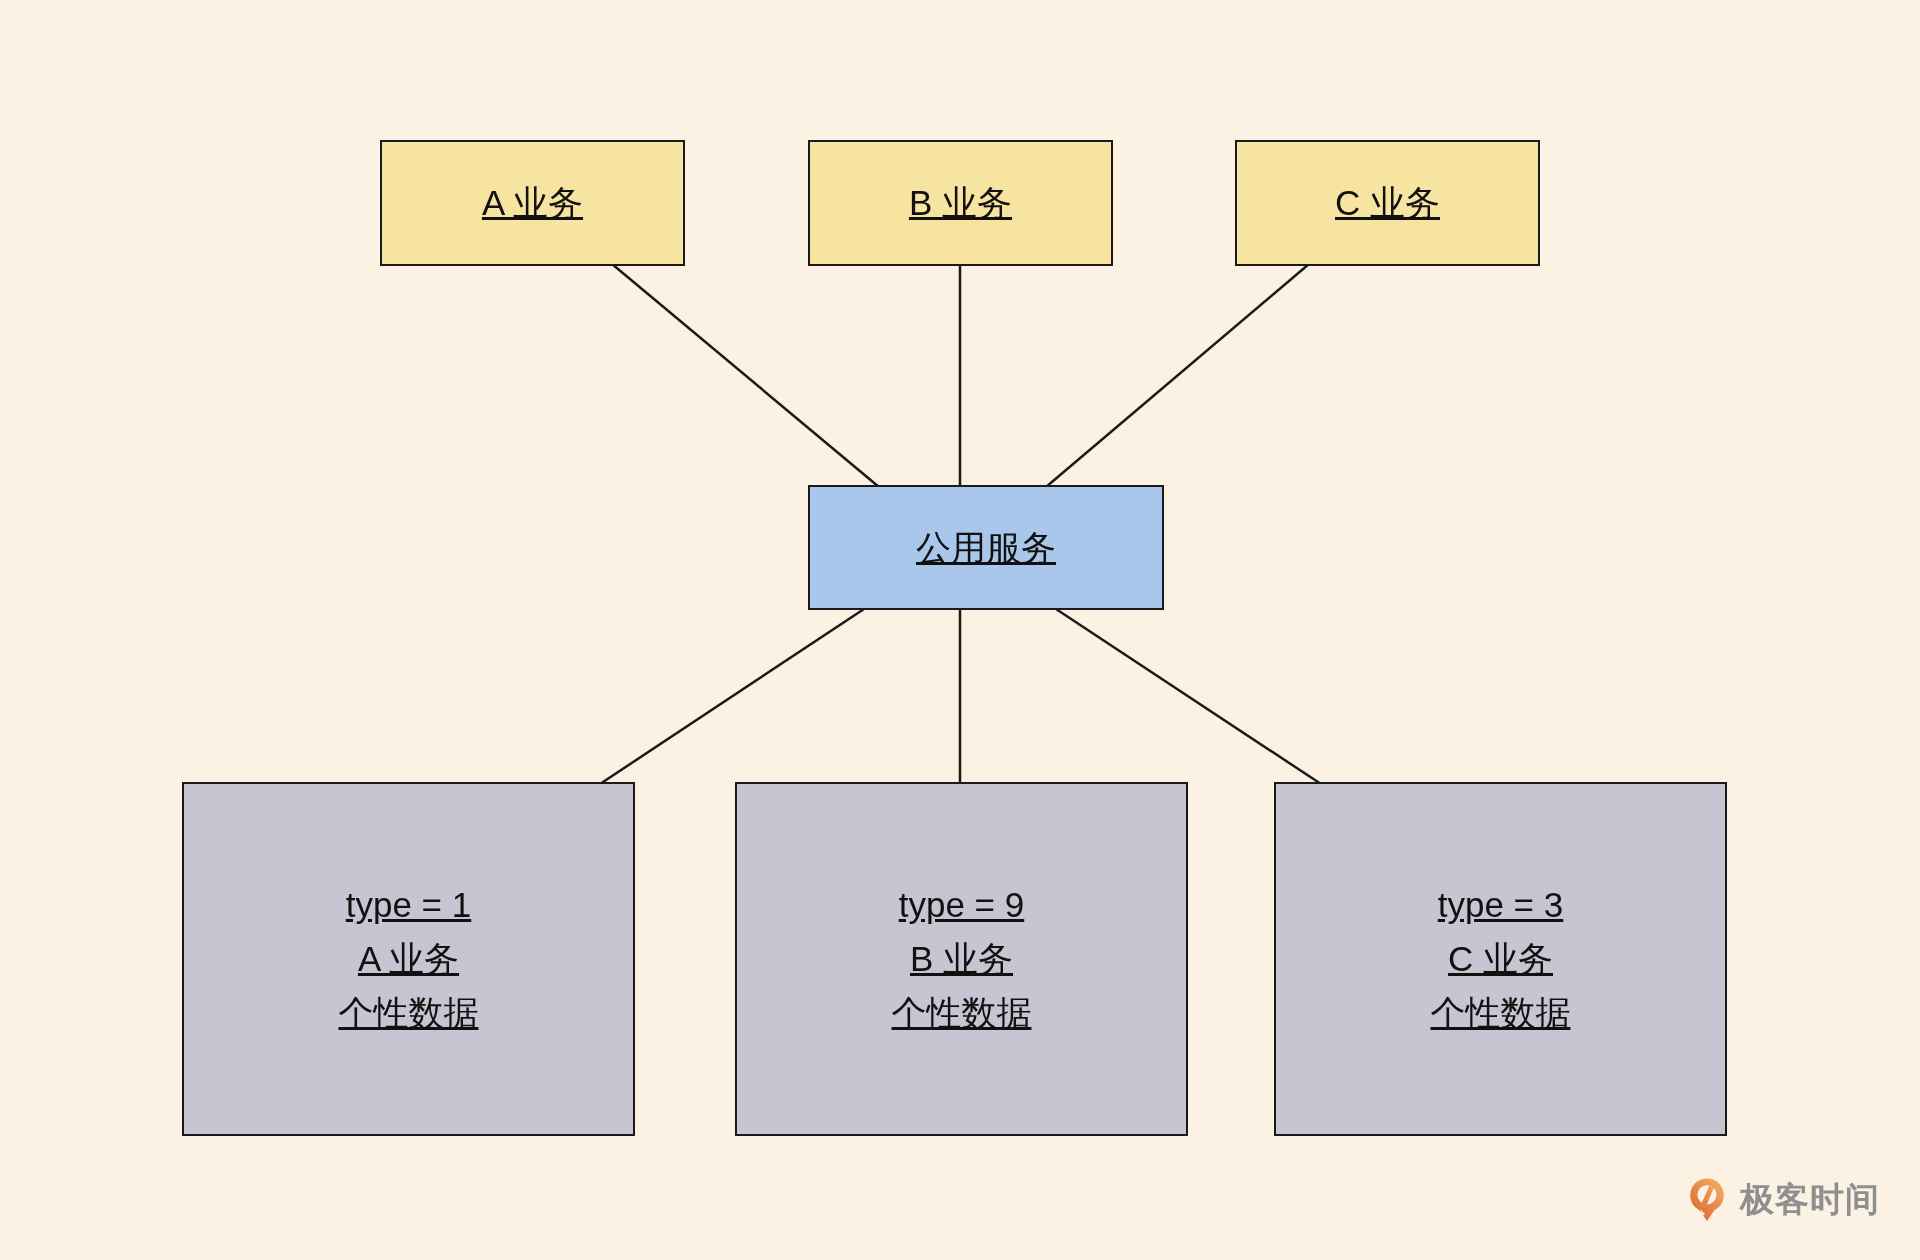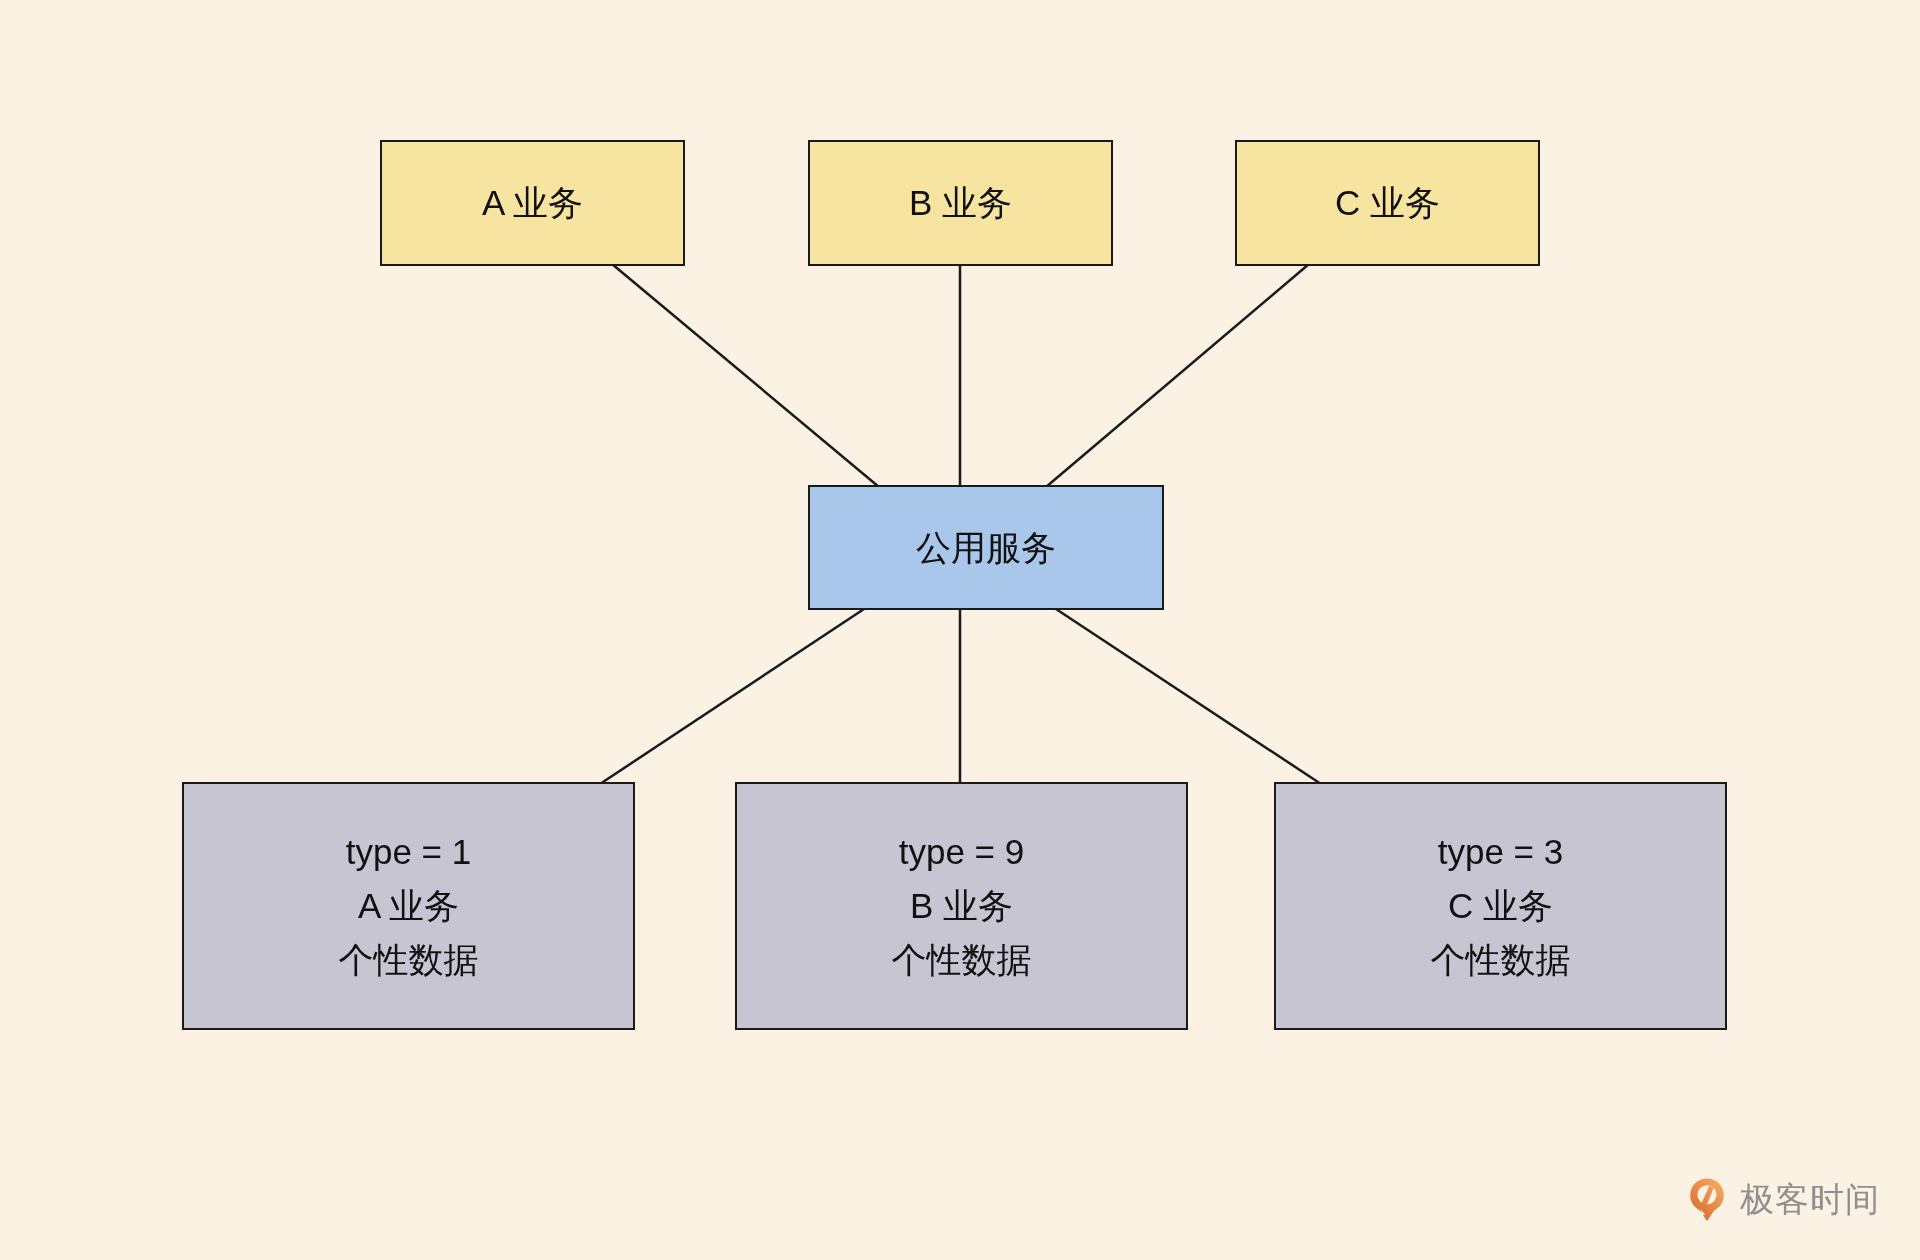--- a/index.html
+++ b/index.html
@@ -30,50 +30,52 @@
   }
   svg.edges line { stroke: var(--border); stroke-width: 2.5; }
   .node {
     position: absolute;
     border: 2px solid var(--border);
     display: flex; flex-direction: column;
     align-items: center; justify-content: center;
     text-align: center;
     font-size: 35px;
     line-height: 1.2;
+    text-decoration: underline;
   }
   .node.top {
     width: 305px; height: 126px; top: 140px;
     background: var(--top-fill);
   }
   .node.center {
     width: 356px; height: 125px;
     left: 808px; top: 485px;
     background: var(--center-fill);
   }
   .node.bottom {
-    width: 453px; height: 248px; top: 782px;
+    width: 453px; height: 354px; top: 782px;
     background: var(--bottom-fill);
   }
   .node.bottom .line { line-height: 54px; }
   .pos-a { left: 380px; }
   .pos-b { left: 808px; }
   .pos-c { left: 1235px; }
   .pos-1 { left: 182px; }
   .pos-2 { left: 735px; }
   .pos-3 { left: 1274px; }
   .brand {
     position: absolute;
     right: 40px; bottom: 36px;
     display: flex; align-items: center; gap: 10px;
   }
   .brand .brand-name {
     font-size: 34px;
     color: var(--brand-text);
     letter-spacing: 1px;
+    font-weight: bold;
   }
 </style>
 </head>
 <body>
 
 <div class="canvas">
 
   <svg class="edges" aria-hidden="true">
     <line x1="612" y1="264" x2="879" y2="487"></line>
     <line x1="960" y1="264" x2="960" y2="487"></line>

